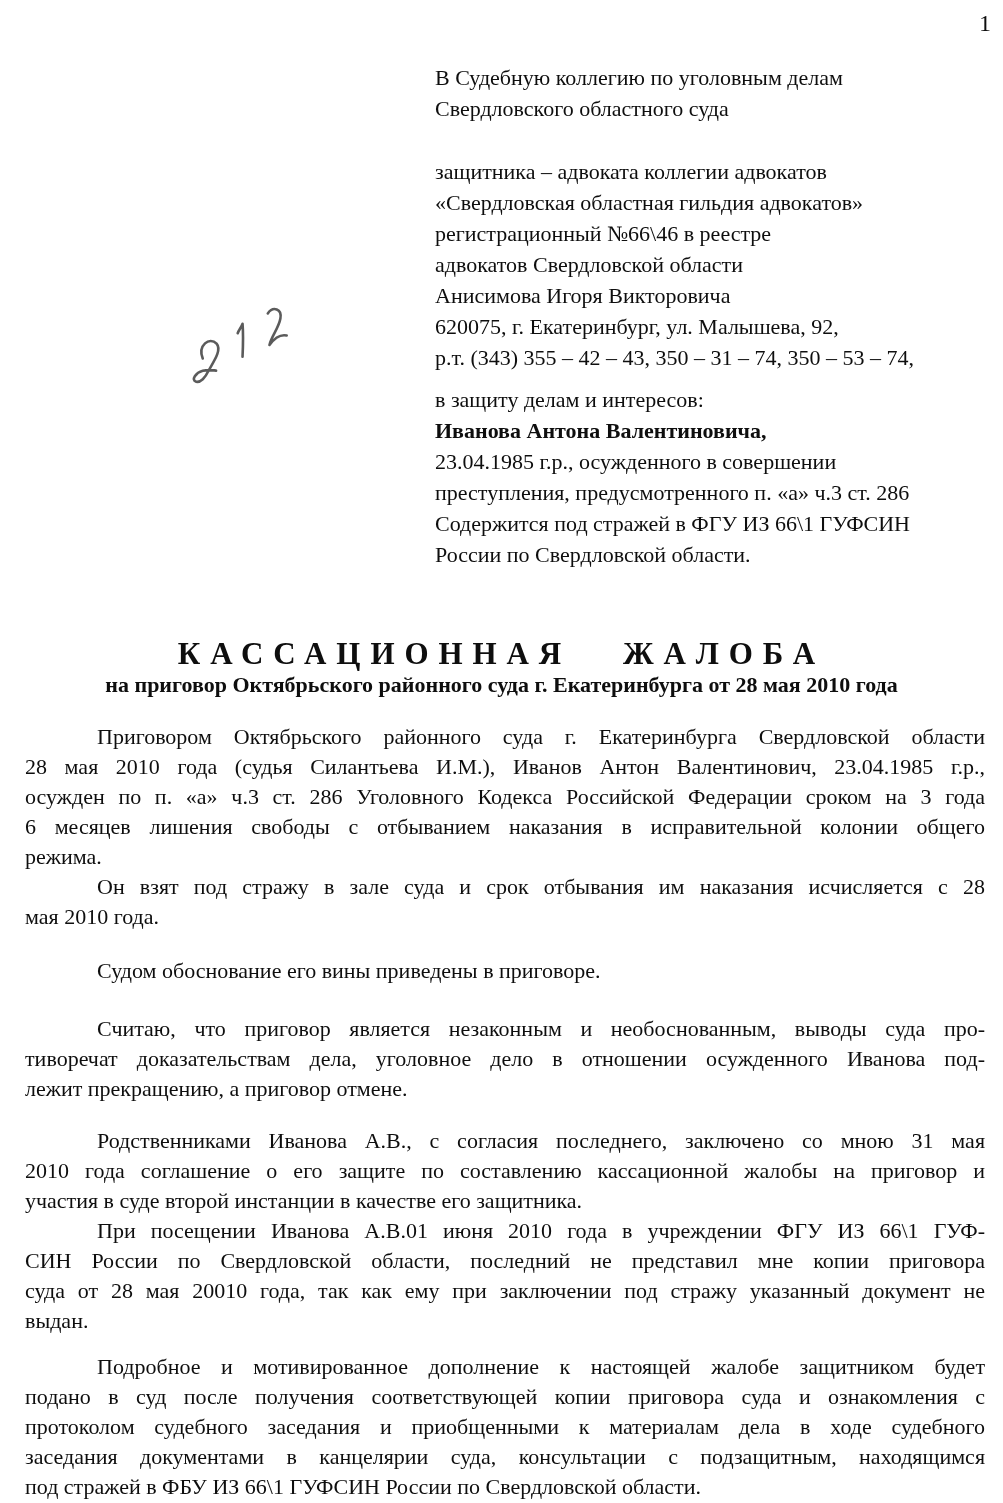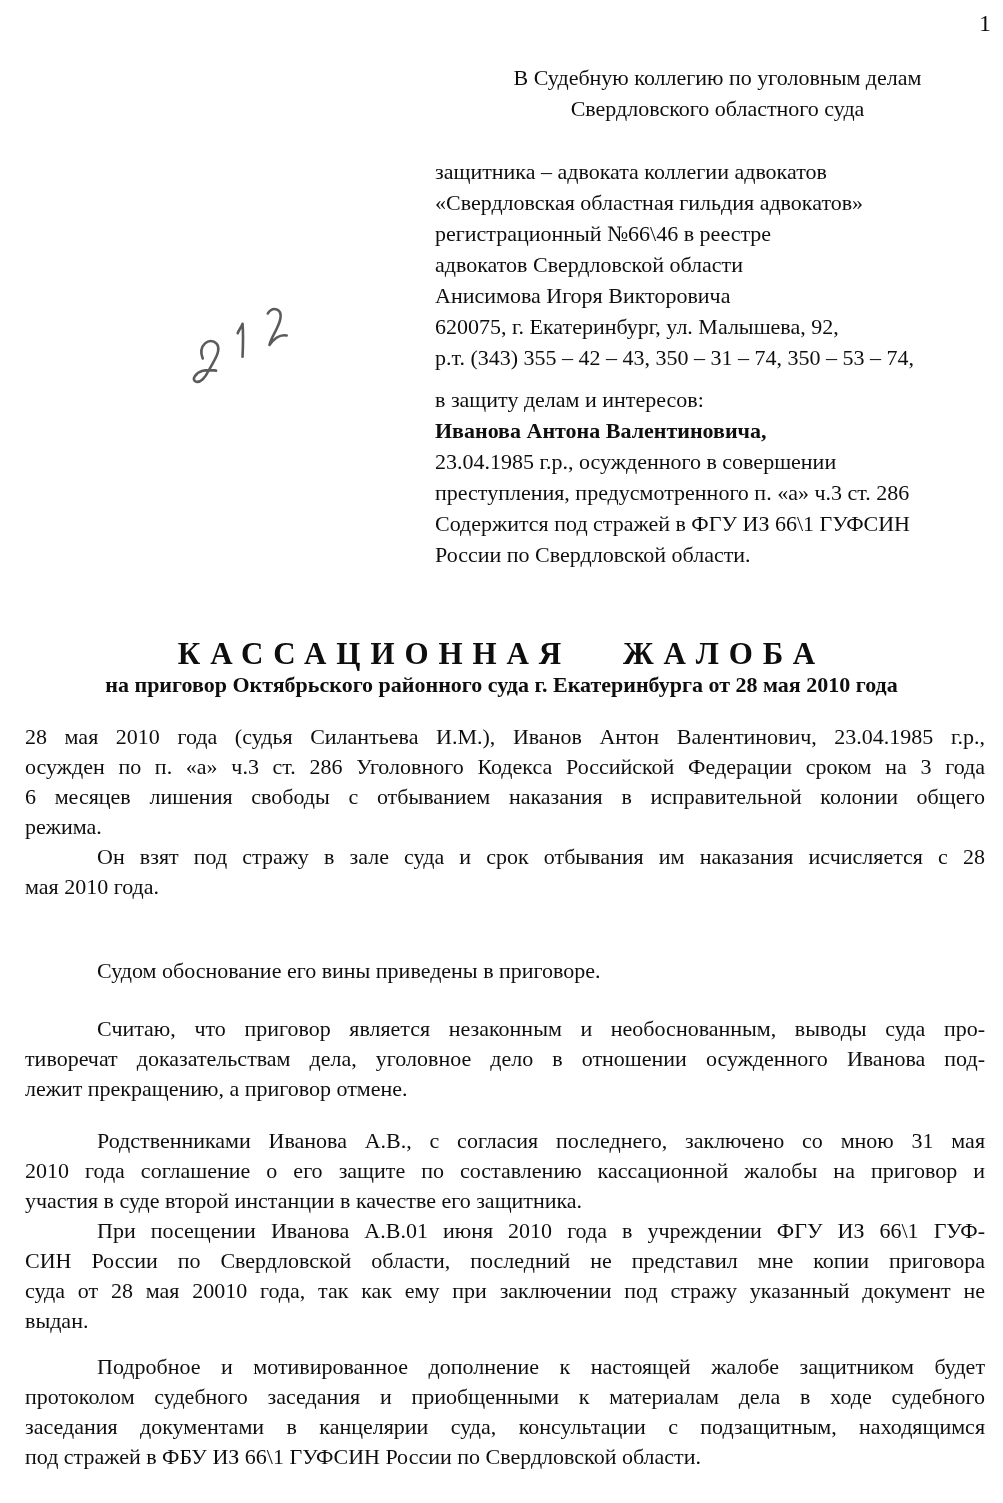--- a/index.html
+++ b/index.html
@@ -11,21 +11,21 @@
     font-family:"Liberation Serif","DejaVu Serif",serif;
     color:#0e0e0e;
     overflow:hidden;
   }
   .pagenum {
     position:absolute; top:10px; right:12px;
     font-size:24px;
   }
   .hdr { position:absolute; left:435px; width:565px; }
   .hline { font-size:22px; line-height:31px; white-space:nowrap; }
-  .court  { top:62px;text-align:center; }
+  .court  { top:62px; }
   .lawyer { top:156px; }
   .client { top:384px; }
   .client .name { font-weight:bold; }
   .handwriting { position:absolute; top:296px; left:178px; }
   .doc-title {
     position:absolute; top:636px; left:0; width:100%;
     text-align:center; font-size:31px; font-weight:bold;
     letter-spacing:0.32em; word-spacing:1.1em;
   }
   .doc-subtitle {
@@ -83,20 +83,21 @@
     <div class="hline">23.04.1985 г.р., осужденного в совершении</div>
     <div class="hline">преступления, предусмотренного п. «а» ч.3 ст. 286</div>
     <div class="hline">Содержится под стражей в ФГУ ИЗ 66\1 ГУФСИН</div>
     <div class="hline">России по Свердловской области.</div>
   </div>
 
   <div class="doc-title">КАССАЦИОННАЯ ЖАЛОБА</div>
   <div class="doc-subtitle">на приговор Октябрьского районного суда г. Екатеринбурга от 28 мая 2010 года</div>
 
   <div class="sec s1">
+    <div class="bl first">Приговором Октябрьского районного суда г. Екатеринбурга Свердловской области</div>
     <div class="bl">28 мая 2010 года (судья Силантьева И.М.), Иванов Антон Валентинович, 23.04.1985 г.р.,</div>
     <div class="bl">осужден по п. «а» ч.3 ст. 286 Уголовного Кодекса Российской Федерации сроком на 3 года</div>
     <div class="bl">6 месяцев лишения свободы с отбыванием наказания в исправительной колонии общего</div>
     <div class="bl last">режима.</div>
     <div class="bl first">Он взят под стражу в зале суда и срок отбывания им наказания исчисляется с 28</div>
     <div class="bl last">мая 2010 года.</div>
   </div>
 
   <div class="sec s2">
     <div class="bl first last">Судом обоснование его вины приведены в приговоре.</div>
@@ -113,18 +114,19 @@
     <div class="bl">2010 года соглашение о его защите по составлению кассационной жалобы на приговор и</div>
     <div class="bl last">участия в суде второй инстанции в качестве его защитника.</div>
     <div class="bl first">При посещении Иванова А.В.01 июня 2010 года в учреждении ФГУ ИЗ 66\1 ГУФ-</div>
     <div class="bl">СИН России по Свердловской области, последний не представил мне копии приговора</div>
     <div class="bl">суда от 28 мая 20010 года, так как ему при заключении под стражу указанный документ не</div>
     <div class="bl last">выдан.</div>
   </div>
 
   <div class="sec s5">
     <div class="bl first">Подробное и мотивированное дополнение к настоящей жалобе защитником будет</div>
+    <div class="bl">подано в суд после получения соответствующей копии приговора суда и ознакомления с</div>
     <div class="bl">протоколом судебного заседания и приобщенными к материалам дела в ходе судебного</div>
     <div class="bl">заседания документами в канцелярии суда, консультации с подзащитным, находящимся</div>
     <div class="bl last">под стражей в ФБУ ИЗ 66\1 ГУФСИН России по Свердловской области.</div>
   </div>
 
 </div>
 
 </body></html>

